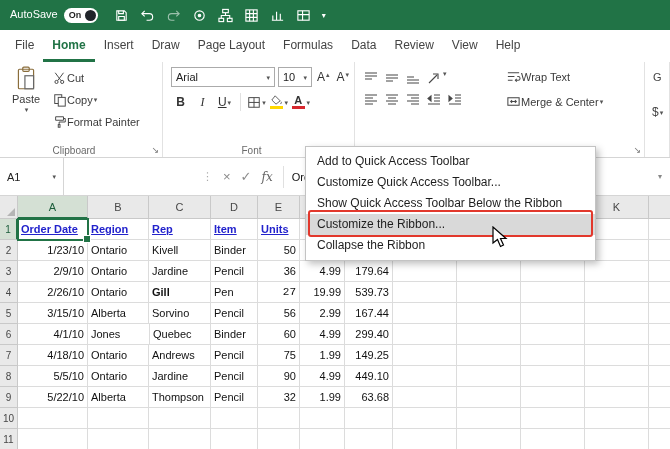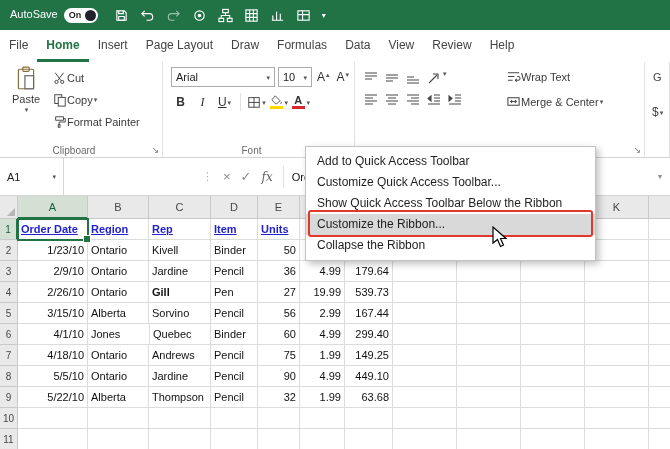--- a/index.html
+++ b/index.html
@@ -12,21 +12,21 @@
   .switch{width:34px;height:15px;background:#fff;border-radius:8px;display:flex;align-items:center;
           justify-content:space-between;padding:0 2px;box-sizing:border-box;}
   .switch-label{font-size:9px;color:#1e1e1e;margin-left:3px;font-weight:bold;}
   .knob{width:11px;height:11px;border-radius:50%;background:#20242a;}
   .qat{display:flex;align-items:center;gap:10px;margin-left:16px;}
   .qicon{width:16px;height:16px;display:flex;align-items:center;justify-content:center;}
   .qicon svg{stroke:#fff;fill:none;stroke-width:1.2;}
   .qicon.dim{opacity:.55;}
   .qcaret{color:#fff;font-size:8px;}
   
-  .tabrow{position:absolute;top:30px;left:0;right:0;height:32px;background:#fff;display:flex;align-items:center;}
+  .tabrow{position:absolute;top:30px;left:0;right:0;height:32px;background:#fff;display:flex;align-items:center;padding-left:6px;}
   .tab{padding:0 9px;font-size:12px;color:#444;display:flex;align-items:center;height:32px;
        box-sizing:border-box;border-bottom:3px solid transparent;white-space:nowrap;}
   .tab.active{color:var(--excel-green,#217346);border-bottom-color:var(--excel-green,#217346);font-weight:bold;}
   
   .ribbon{position:absolute;top:62px;left:0;right:0;height:96px;background:#fff;border-bottom:1px solid #d5d5d5;
           display:flex;box-sizing:border-box;}
   .group{position:relative;border-right:1px solid #e2e2e2;box-sizing:border-box;}
   .group-label{position:absolute;bottom:1px;left:0;right:14px;text-align:center;font-size:10px;color:#6a6a6a;}
   .launcher{position:absolute;bottom:2px;right:3px;font-size:9px;color:#777;line-height:9px;}
   .ri{display:inline-flex;}
@@ -168,26 +168,26 @@
           </svg>
       </span>
       <span class="qcaret">▾</span>
     </div>
   </div>
 
   <div class="tabrow">
       <div class="tab">File</div>
       <div class="tab active">Home</div>
       <div class="tab">Insert</div>
+      <div class="tab">Draw</div>
       <div class="tab">Page Layout</div>
-      <div class="tab">Draw</div>
       <div class="tab">Formulas</div>
       <div class="tab">Data</div>
+      <div class="tab">Review</div>
       <div class="tab">View</div>
-      <div class="tab">Review</div>
       <div class="tab">Help</div>
     </div>
 
   <div class="ribbon">
 
     <div class="group g-clipboard">
       <div class="paste">
         <span class="ri">
           <svg width="22" height="26" viewBox="0 0 20 24">
               <g stroke="#8a6d3b">
@@ -453,21 +453,21 @@
         <div class="cell r" style="width: 64px;"></div>
         <div class="cell r" style="width: 64px;"></div>
         <div class="cell r" style="width: 22px;"></div>
       </div>
       <div class="grow">
         <div class="rhead">4</div>
         <div class="cell r" style="width: 70px;">2/26/10</div>
         <div class="cell" style="width: 61px;">Ontario</div>
         <div class="cell" style="width: 62px; font-weight: bold;">Gill</div>
         <div class="cell" style="width: 47px;">Pen</div>
-        <div class="cell r" style="width: 42px;">27</div>
+        <div class="cell r" style="width: 42px; font-family: Liberation Mono, monospace;">27</div>
         <div class="cell r" style="width: 45px;">19.99</div>
         <div class="cell r" style="width: 48px;">539.73</div>
         <div class="cell r" style="width: 64px;"></div>
         <div class="cell r" style="width: 64px;"></div>
         <div class="cell r" style="width: 64px;"></div>
         <div class="cell r" style="width: 64px;"></div>
         <div class="cell r" style="width: 22px;"></div>
       </div>
       <div class="grow">
         <div class="rhead">5</div>

